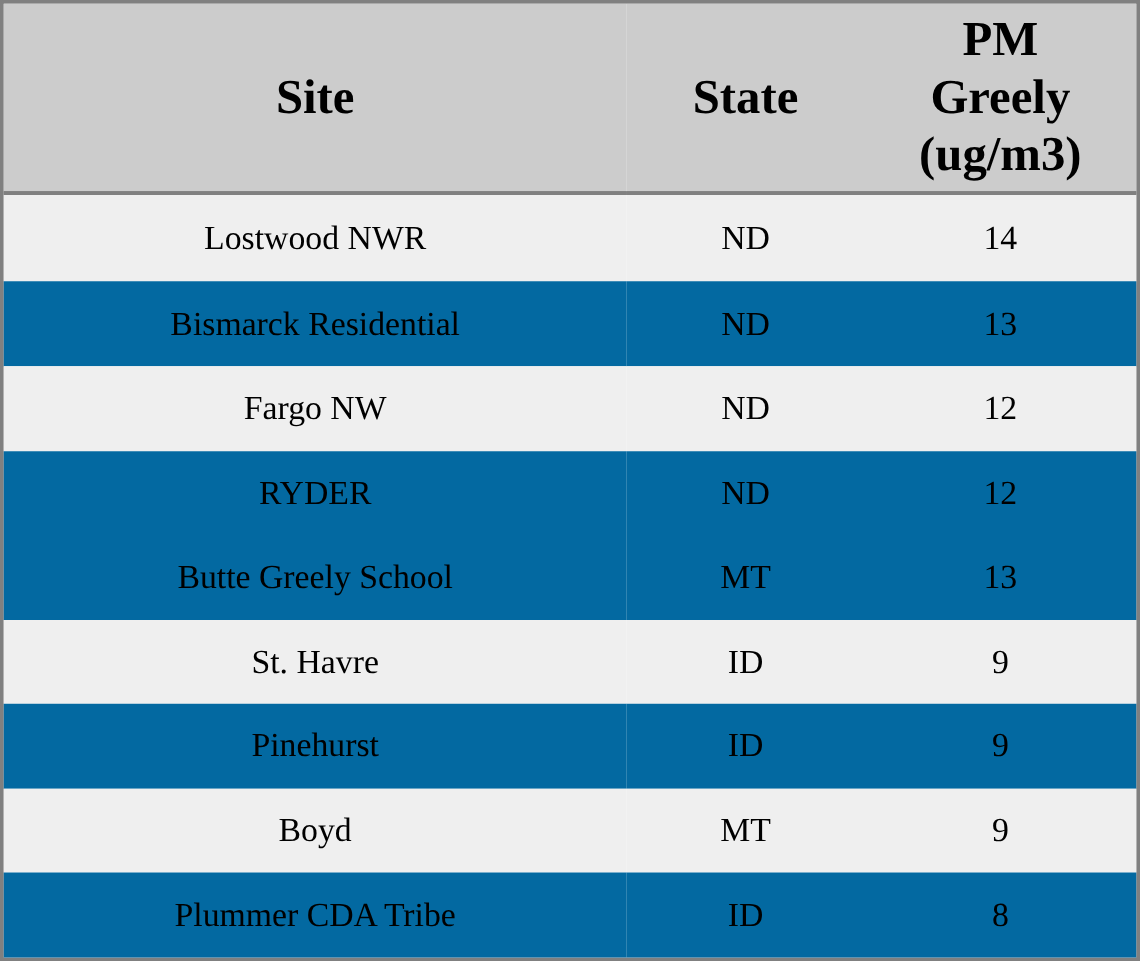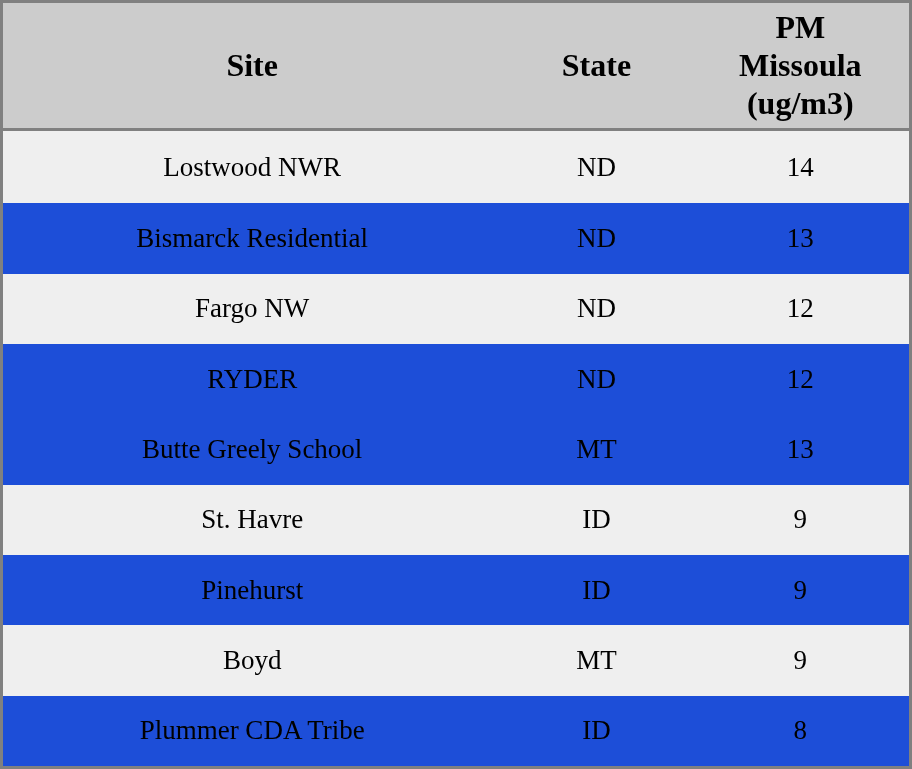--- a/index.html
+++ b/index.html
@@ -24,42 +24,42 @@
     width: 100%;
     height: 100%;
     border-collapse: collapse;
     table-layout: fixed;
   }
   table.data-table thead tr {
     background: #cccccc;
   }
   table.data-table thead th {
     font-weight: bold;
-    font-size: 32px;
+    font-size: 39px;
     color: #000000;
     text-align: center;
     vertical-align: middle;
     padding: 6px 4px;
     border-bottom: 3px solid #808080;
     line-height: 1.18;
   }
   table.data-table tbody td {
     font-size: 27px;
     color: #000000;
     text-align: center;
     vertical-align: middle;
     padding: 0 4px;
     border: none;
     line-height: 1.15;
   }
   table.data-table tbody tr.row-odd {
     background: #efefef;
   }
   table.data-table tbody tr.row-even {
-    background: #1d4ed8;
+    background: #0369a1;
   }
   col.col-site { width: 55%; }
   col.col-state { width: 21%; }
   col.col-value { width: 24%; }
   .hdr-line { display: block; }
 </style>
 </head>
 <body>
 
 <div id="table-wrap">
@@ -68,21 +68,21 @@
       <col class="col-site">
       <col class="col-state">
       <col class="col-value">
     </colgroup>
     <thead>
       <tr>
         <th>Site</th>
         <th>State</th>
         <th>
           <span class="hdr-line">PM</span>
-          <span class="hdr-line">Missoula</span>
+          <span class="hdr-line">Greely</span>
           <span class="hdr-line">(ug/m3)</span>
         </th>
       </tr>
     </thead>
     <tbody>
       <tr class="row-odd">
         <td>Lostwood NWR</td>
         <td>ND</td>
         <td>14</td>
       </tr>

